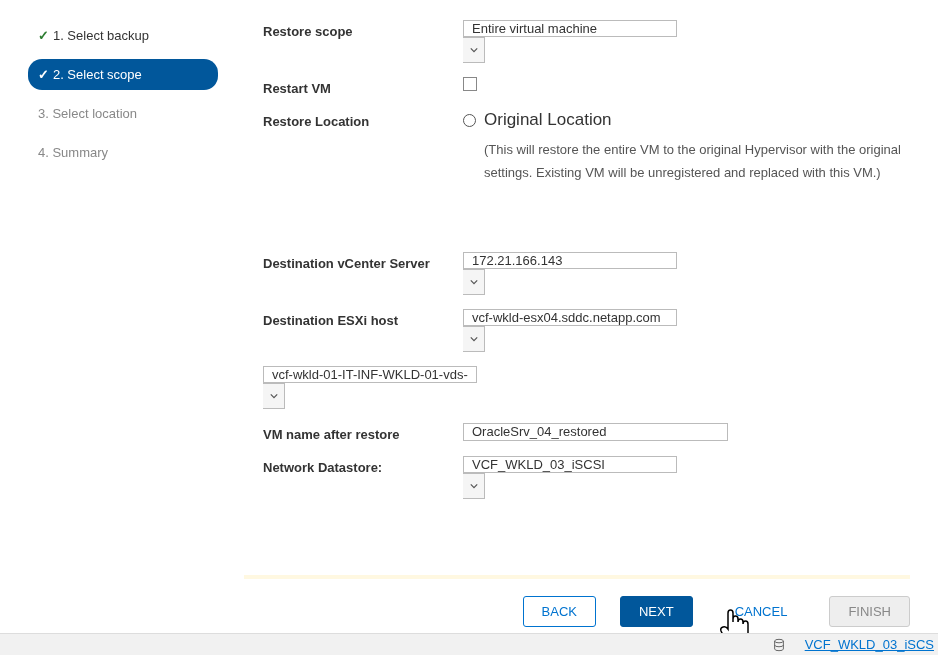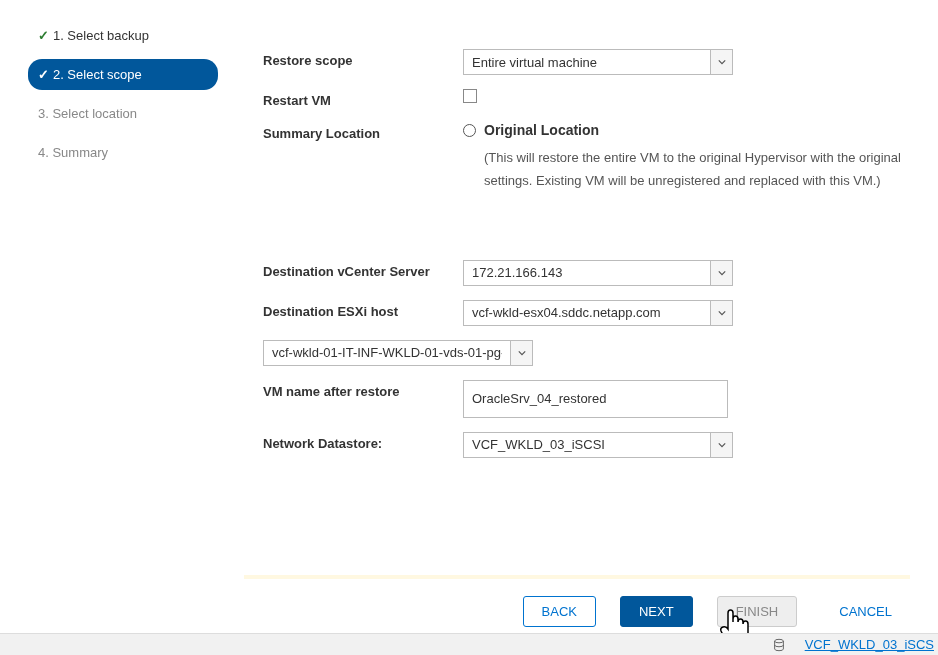--- a/index.html
+++ b/index.html
@@ -9,37 +9,37 @@
 .dialog-title { font-size: 24px; font-weight: 300; color: #1a1a1a; letter-spacing: 0.5px; }
 .close-icon { font-size: 20px; color: #555; cursor: pointer; }
 .dialog-body { display: flex; }
 .sidebar { width: 190px; flex-shrink: 0; }
 .step { padding: 8px 10px; font-size: 13px; border-radius: 14px; margin-bottom: 8px; display: flex; align-items: center; }
 .step.completed { color: #333; }
 .step.active { background: #01579b; color: #fff; }
 .step.pending { color: #888; }
 .step-check { color: #2e7d32; margin-right: 4px; font-weight: bold; }
 .step.active .step-check { color: #fff; }
-.content { flex: 1; padding-left: 45px; margin-top: 29px; }
+.content { flex: 1; padding-left: 45px; }
 .form-row { display: flex; align-items: flex-start; margin-bottom: 14px; }
 .form-label { width: 200px; flex-shrink: 0; font-weight: bold; font-size: 13px; color: #333; padding-top: 4px; }
 .form-control { flex: 1; }
-.select-wrap { position: relative; display: flex; width: 270px; }
+.select-wrap { position: relative; display: flex; width: 214px; flex-direction: column; }
 .select-input { flex: 1; height: 26px; border: 1px solid #bbb; padding: 0 8px; font-size: 13px; color: #333; background: #fff; }
 .select-btn { width: 22px; height: 26px; border: 1px solid #bbb; border-left: none; background: #f5f5f5; display: flex; align-items: center; justify-content: center; cursor: pointer; }
 .select-btn svg { width: 8px; height: 8px; }
-.text-input { width: 265px; height: 38px; border: 1px solid #bbb; padding: 0 8px; font-size: 13px; color: #333; }
+.text-input { width: 265px; height: 18px; border: 1px solid #bbb; padding: 0 8px; font-size: 13px; color: #333; }
 .checkbox { width: 14px; height: 14px; border: 1px solid #888; display: inline-block; }
 .radio-group { }
 .radio-item { margin-bottom: 6px; }
 .radio-row { display: flex; align-items: center; }
 .radio { width: 13px; height: 13px; border: 1px solid #555; border-radius: 50%; margin-right: 8px; display: flex; align-items: center; justify-content: center; flex-shrink: 0; }
 .radio.checked { border-color: #0073cf; }
 .radio.checked::after { content: ""; width: 7px; height: 7px; background: #0073cf; border-radius: 50%; }
-.radio-label { font-weight: bold; font-size: 14px; color: #333; }
+.radio-label { font-weight: normal; font-size: 17px; color: #333; }
 .radio-desc { font-size: 13px; color: #555; margin: 8px 0 18px 21px; line-height: 1.8; }
 .spacer { height: 35px; }
 .footer { position: absolute; bottom: 28px; right: 28px; display: flex; align-items: center; gap: 24px; }
 .btn { padding: 7px 18px; font-size: 13px; border-radius: 3px; cursor: pointer; font-weight: 400; }
 .btn-outline { background: #fff; border: 1px solid #0073cf; color: #0073cf; }
 .btn-primary { background: #01579b; border: 1px solid #01579b; color: #fff; }
 .btn-disabled { background: #eee; border: 1px solid #ccc; color: #888; }
 .btn-link { background: none; border: none; color: #0073cf; }
 .cursor-hand { position: absolute; bottom: 6px; right: 184px; pointer-events: none; }
 .bottom-strip { position: absolute; bottom: 0; left: 0; right: 0; height: 22px; background: #f1f1f1; border-top: 1px solid #ddd; display: flex; align-items: center; justify-content: flex-end; padding-right: 4px; }
@@ -80,21 +80,21 @@
                 </svg>
               </div>
           </div>
         </div>
       </div>
       <div class="form-row">
         <div class="form-label">Restart VM</div>
         <div class="form-control"><span class="checkbox"></span></div>
       </div>
       <div class="form-row">
-        <div class="form-label">Summary Location</div>
+        <div class="form-label">Restore Location</div>
         <div class="form-control">
           <div class="radio-group">
             <div class="radio-item">
               <div class="radio-row">
                 <span class="radio"></span>
                 <span class="radio-label">Original Location</span>
               </div>
               <div class="radio-desc">(This will restore the entire VM to the original Hypervisor with the original settings. Existing VM will be unregistered and replaced with this VM.)</div>
             </div>
             <div class="radio-item">
@@ -162,22 +162,22 @@
       </div>
     </div>
   </div>
 </div>
 
 <div class="progress-bar"></div>
 
 <div class="footer">
   <button class="btn btn-outline">BACK</button>
   <button class="btn btn-primary">NEXT</button>
+  <button class="btn btn-link">CANCEL</button>
   <button class="btn btn-disabled">FINISH</button>
-  <button class="btn btn-link">CANCEL</button>
 </div>
 
 <svg class="cursor-hand" width="38" height="42" viewBox="0 0 38 42">
   <path d="M12 18 L12 6 Q12 3 14.5 3 Q17 3 17 6 L17 15 L17 12 Q17 9 19.5 9 Q22 9 22 12 L22 15 Q22 12 24.5 12 Q27 12 27 15 L27 17 Q27 14 29.5 14 Q32 14 32 17 L32 28 Q32 36 24 38 L18 38 Q12 38 9 32 L5 24 Q4 21 7 20 Q10 19 12 22 Z" fill="#fff" stroke="#000" stroke-width="1.5"></path>
 </svg>
 
 <div class="bottom-strip">
   <a class="bottom-link">
     <svg class="db-icon" viewBox="0 0 16 16">
         <ellipse cx="8" cy="3.5" rx="5" ry="2" fill="none" stroke="#555"></ellipse>

